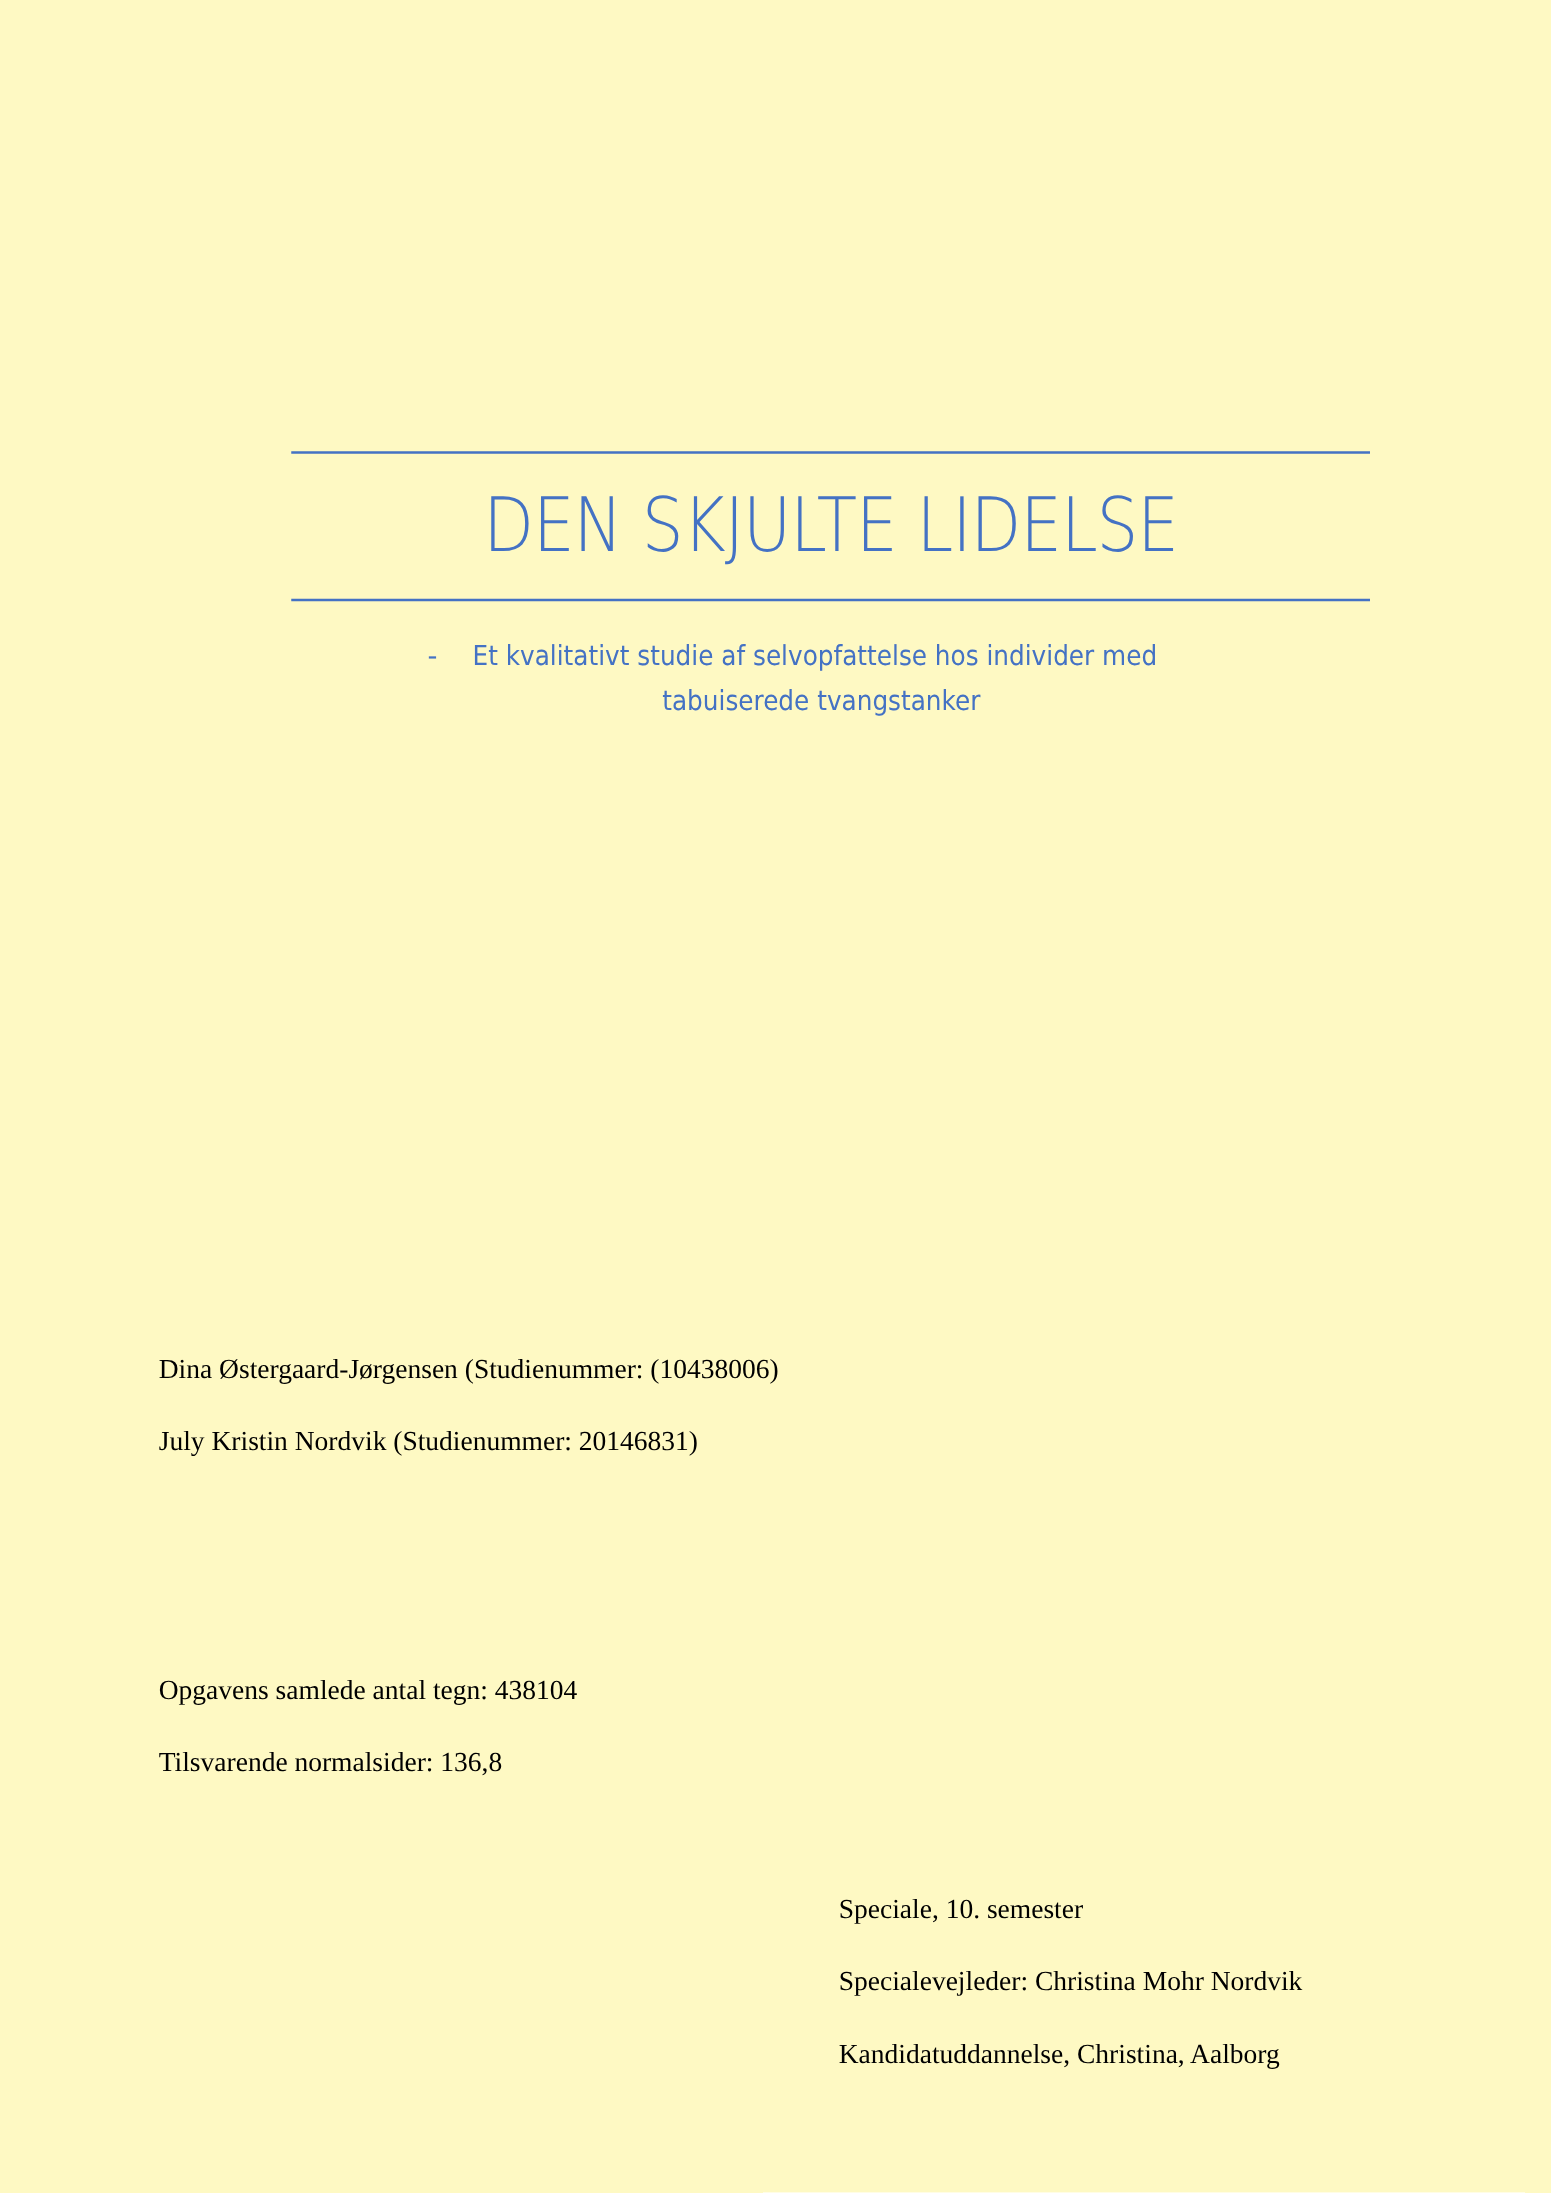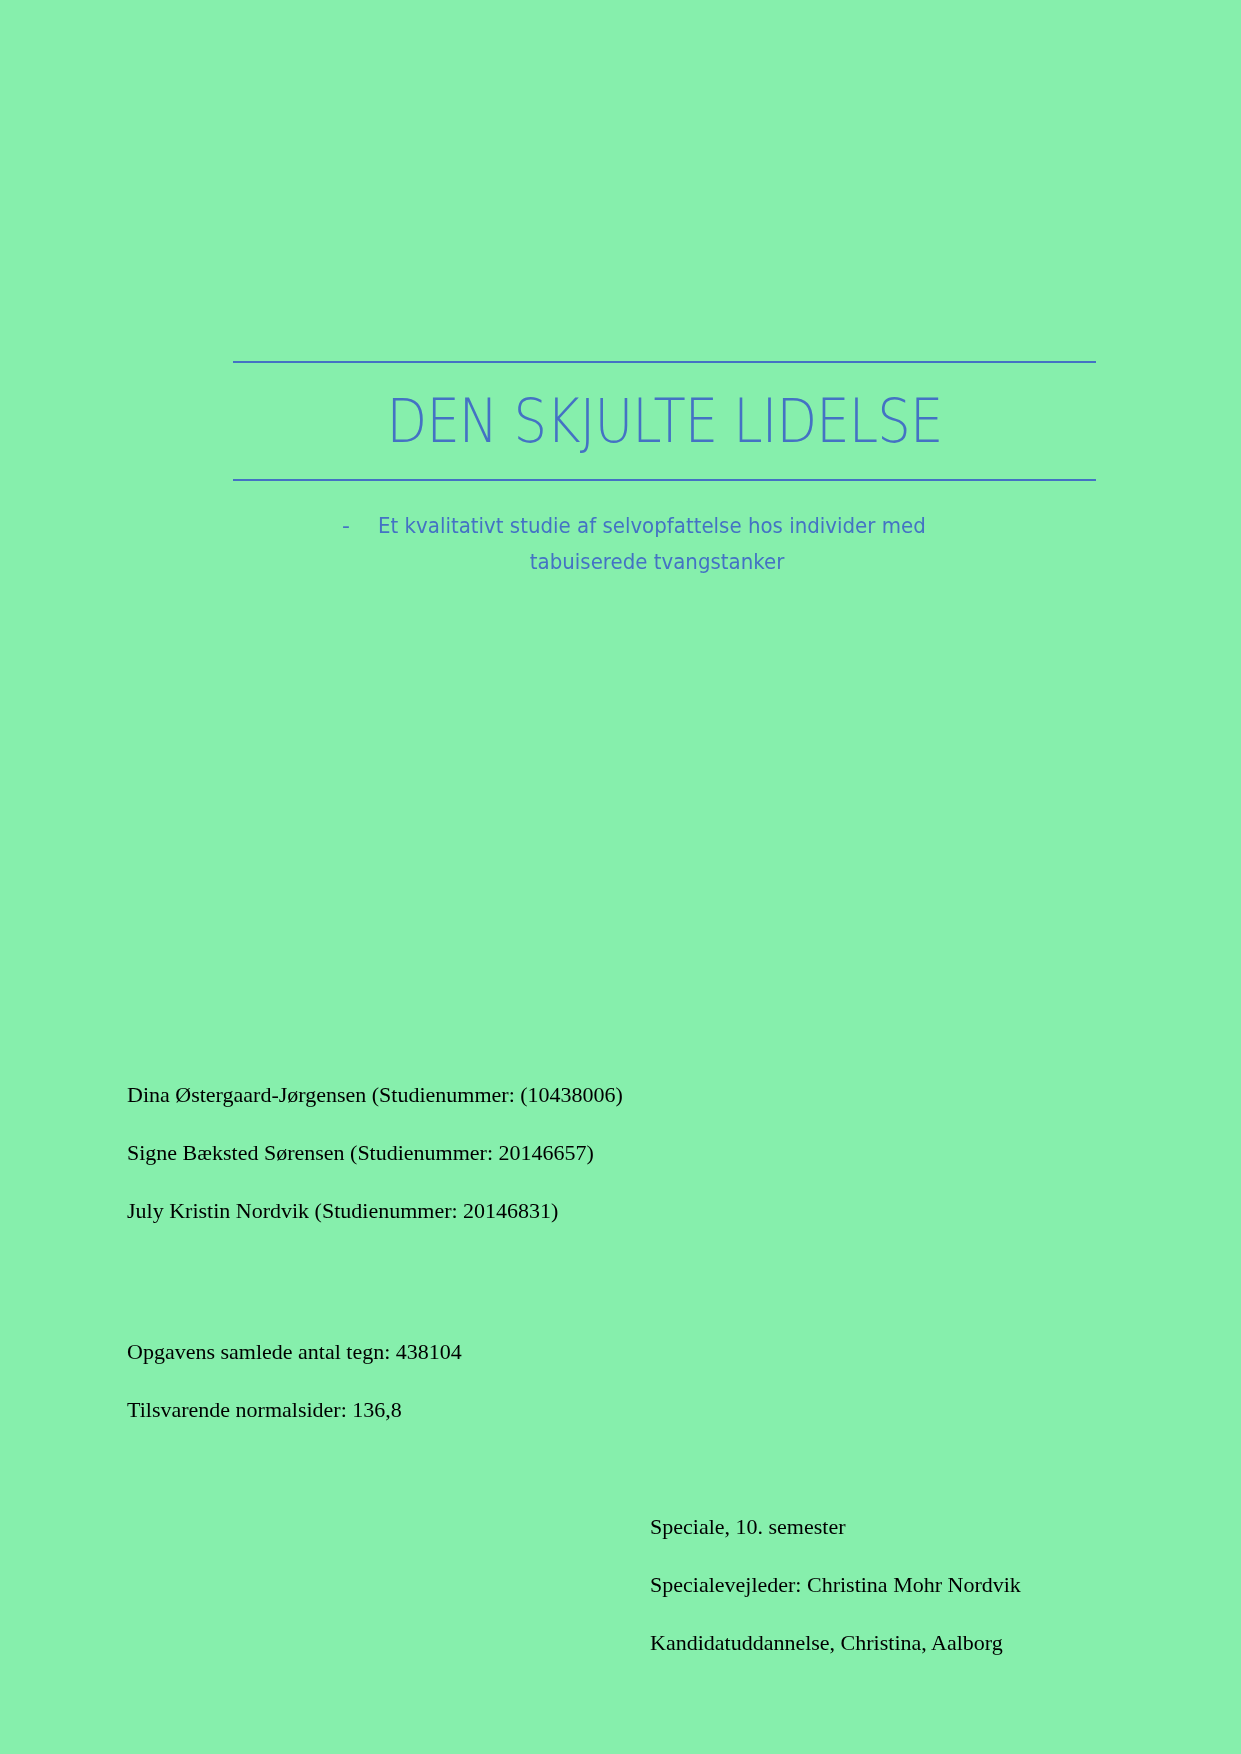--- a/index.html
+++ b/index.html
@@ -4,21 +4,21 @@
   <style>
     html, body {
       margin: 0;
       padding: 0;
       background: #ffffff;
     }
     .page {
       position: relative;
       width: 1241px;
       height: 1754px;
-      background: #86efac;
+      background: #fef9c3;
       overflow: hidden;
     }
     .rule {
       position: absolute;
       left: 233px;
       width: 863px;
       height: 2px;
       background: #4472c4;
     }
     .rule.top { top: 361px; }
@@ -73,41 +73,40 @@
       font-family: "Liberation Serif", serif;
       font-size: 22px;
       color: #000000;
     }
     .block .line {
       line-height: 58px;
       white-space: nowrap;
     }
     .authors { left: 127px; top: 1066px; }
     .stats { left: 127px; top: 1323px; }
-    .meta { left: 650px; top: 1498px; }
+    .meta { left: 671px; top: 1498px; }
   </style>
 </head>
 <body>
 
 <div class="page">
   <div class="rule top"></div>
   <div class="title">DEN SKJULTE LIDELSE</div>
   <div class="rule bottom"></div>
 
   <div class="subtitle">
     <div class="line1">
       <span class="dash">-</span>
       <span class="text1">Et kvalitativt studie af selvopfattelse hos individer med</span>
     </div>
     <div class="line2">tabuiserede tvangstanker</div>
   </div>
 
   <div class="block authors">
     <div class="line">Dina Østergaard-Jørgensen (Studienummer: (10438006)</div>
-    <div class="line">Signe Bæksted Sørensen (Studienummer: 20146657)</div>
     <div class="line">July Kristin Nordvik (Studienummer: 20146831)</div>
   </div>
 
   <div class="block stats">
     <div class="line">Opgavens samlede antal tegn: 438104</div>
     <div class="line">Tilsvarende normalsider: 136,8</div>
   </div>
 
   <div class="block meta">
     <div class="line">Speciale, 10. semester</div>

